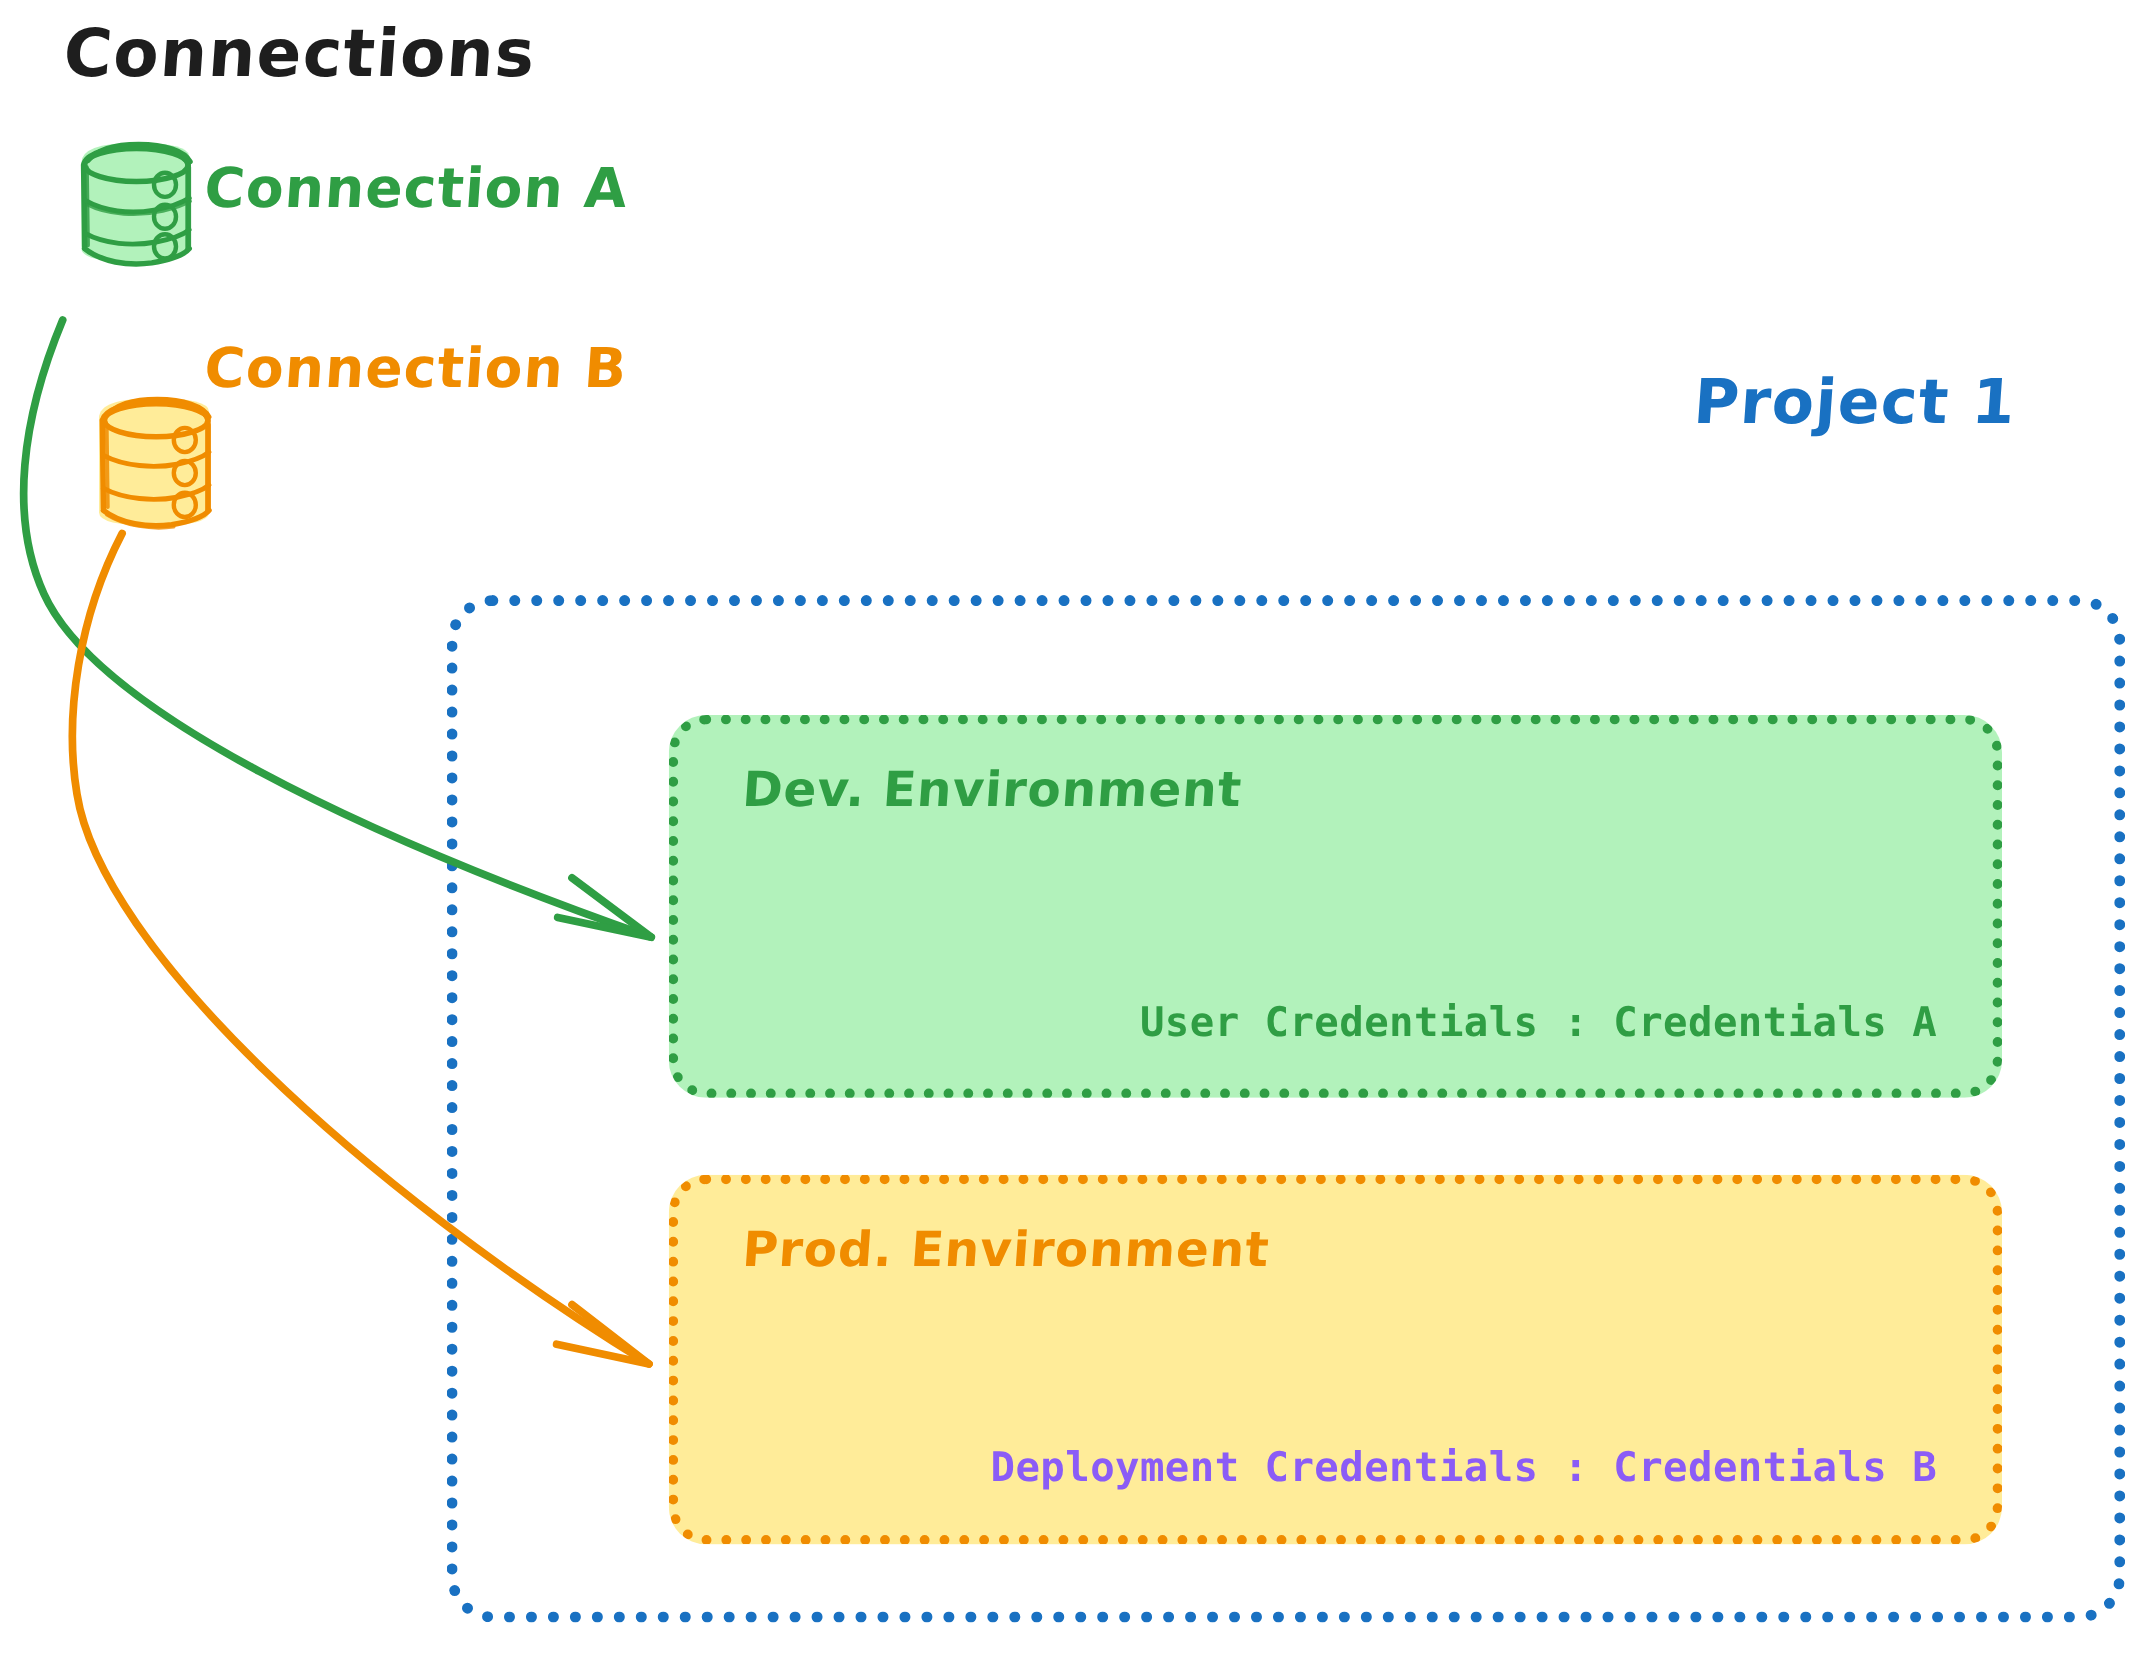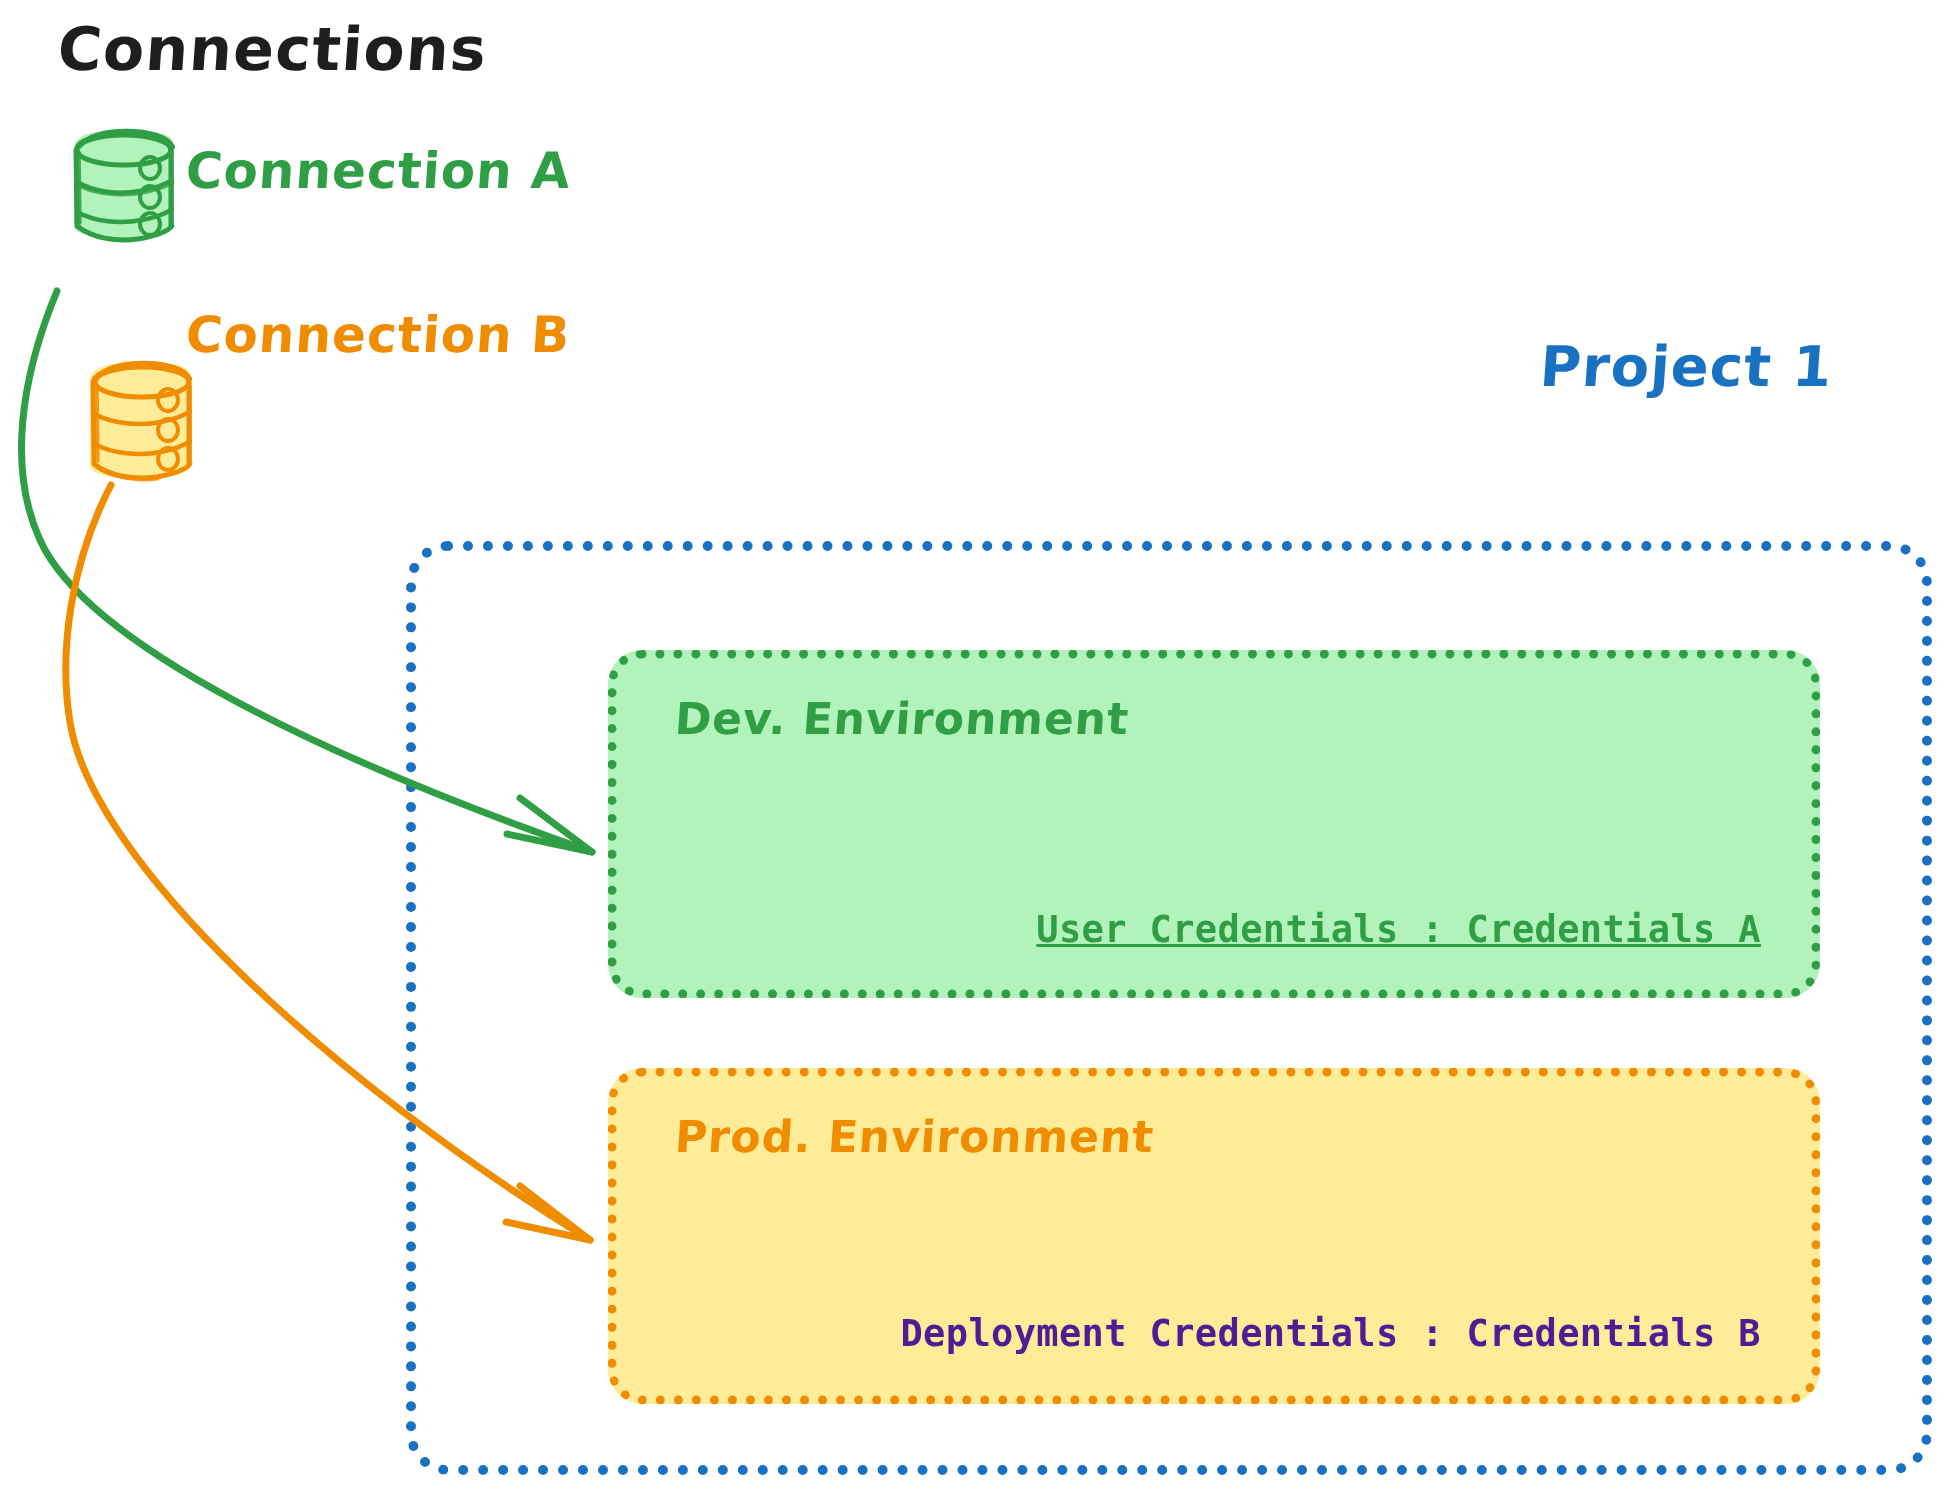--- a/index.html
+++ b/index.html
@@ -101,22 +101,22 @@
   }
   #dev-title { color: #2f9e44; }
   #prod-title { color: #f08c00; }
 
   .cred-line {
     position: absolute;
     right: 50px;
     font-size: 37px;
     letter-spacing: 0.01em;
   }
-  #dev-cred { bottom: 38px; color: #2f9e44; text-decoration: underline; }
-  #prod-cred { bottom: 40px; color: #4c1d95; }
+  #dev-cred { bottom: 38px; color: #2f9e44; }
+  #prod-cred { bottom: 40px; color: #8b5cf6; }
 
   
   #icon-layer, #arrow-layer {
     left: 0; top: 0;
     width: 1948px; height: 1506px;
     pointer-events: none;
   }
 </style>
 </head>
 <body>

